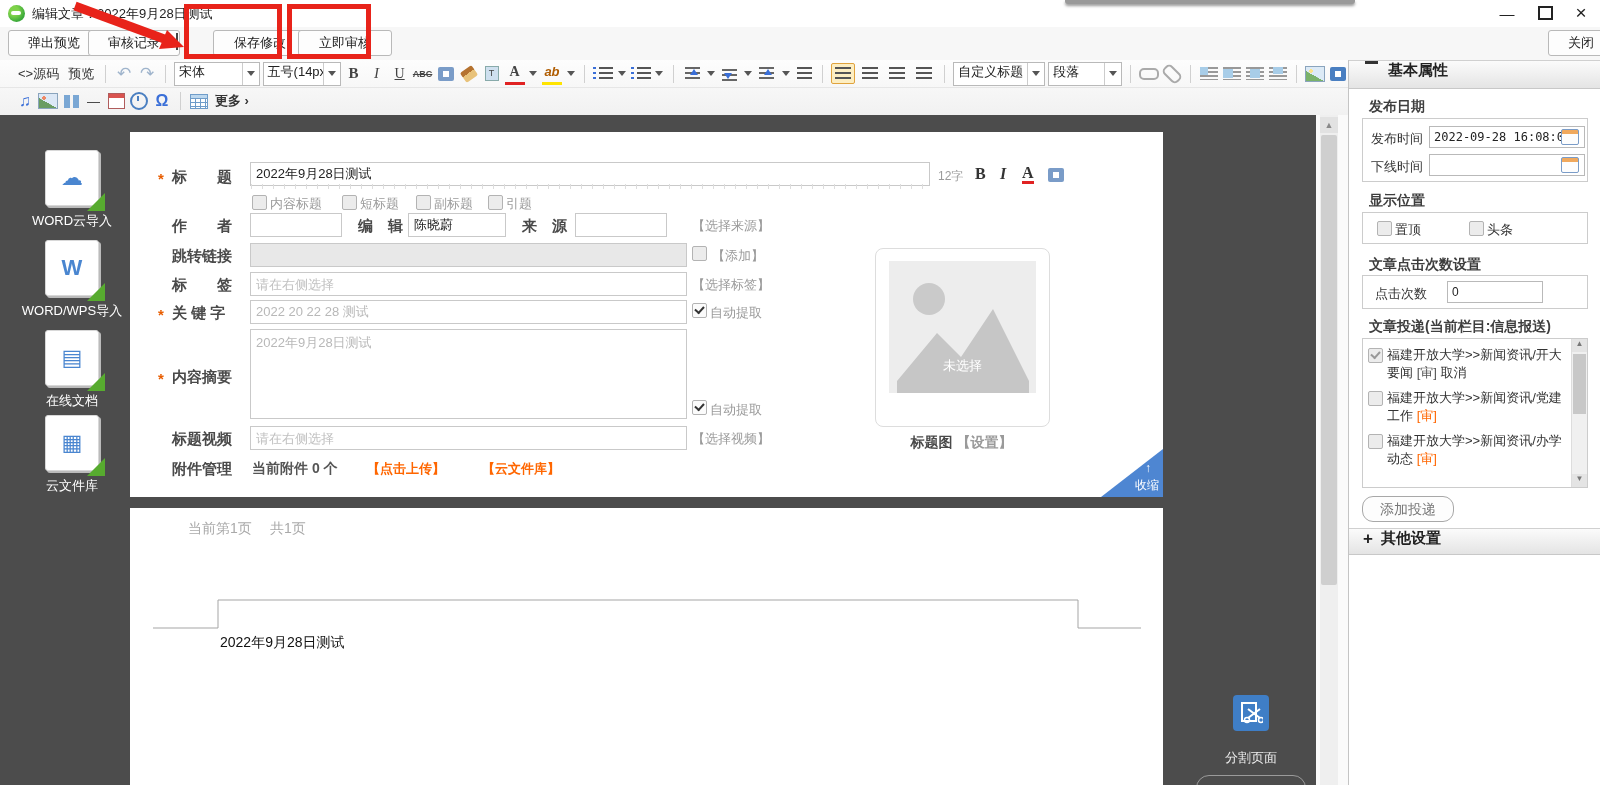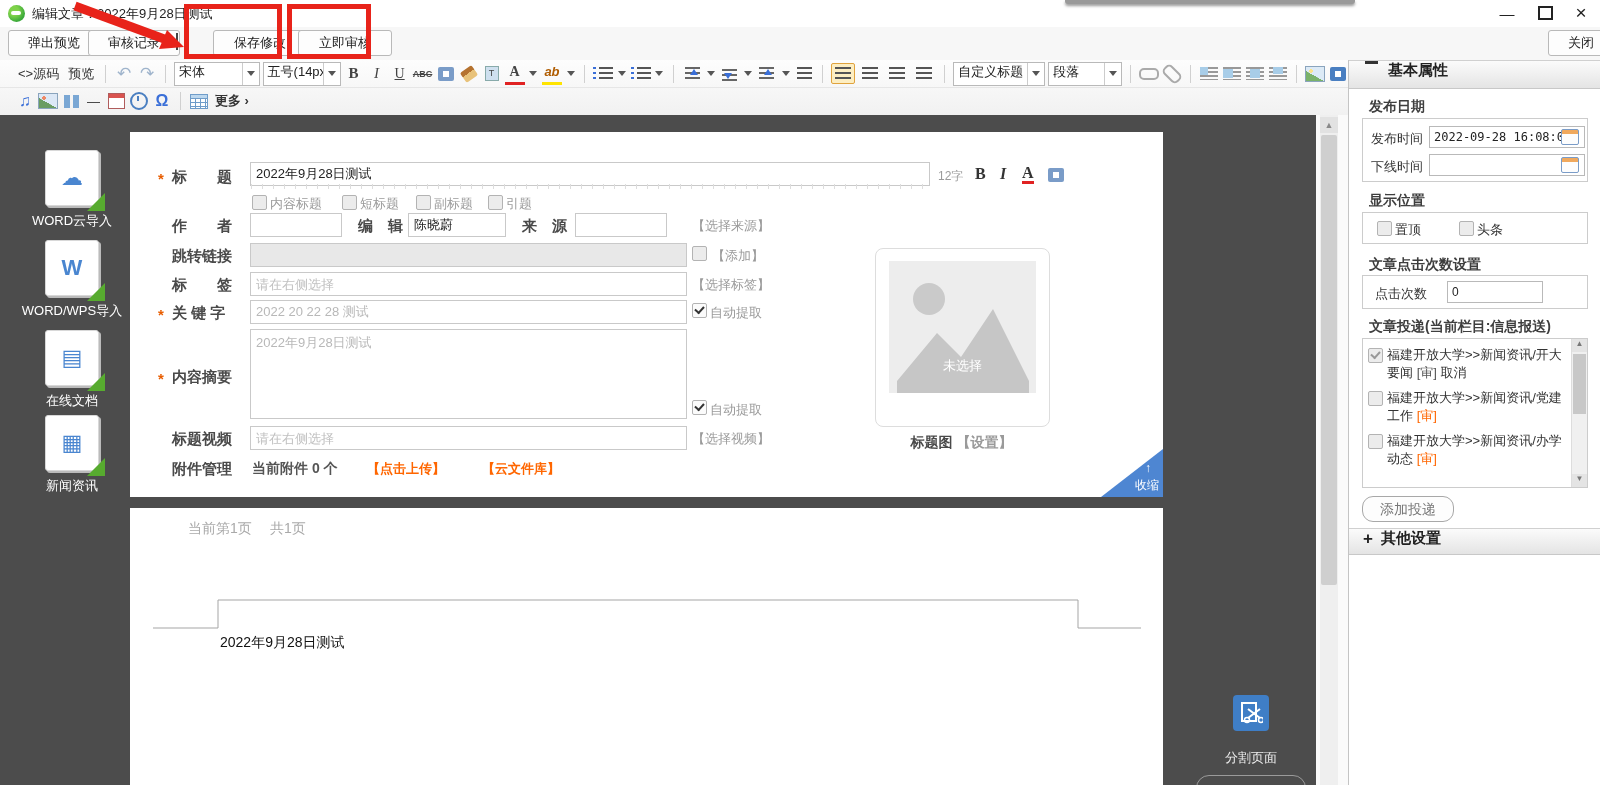--- a/index.html
+++ b/index.html
@@ -361,21 +361,21 @@
           <span class="g">▤</span>
           <span class="corner"></span>
         </div>
       <div class="side-label">在线文档</div>
     </div>
     <div class="side-item" style="top:300px;">
       <div class="side-ico">
           <span class="g">▦</span>
           <span class="corner"></span>
         </div>
-      <div class="side-label">新闻资讯</div>
+      <div class="side-label">云文件库</div>
     </div>
 
     <div class="card">
 
       <span class="req" style="left:28px;top:38px;">*</span>
       <span class="flabel" style="left:42px;top:36px;">标　　题</span>
       <input class="finput" style="left: 120px; top: 30px; width: 668px;" value="2022年9月28日测试">
       <div class="ruler"></div>
       <span class="gaction" style="left:808px;top:36px;font-size:12px;">12字</span>
       <span style="position:absolute;left:845px;top:33px;font-weight:bold;font-family:'Liberation Serif',serif;font-size:16px;">B</span>
@@ -489,21 +489,21 @@
     <span class="prow-label" style="left:22px;top:70px;">发布时间</span>
     <input class="pinput" style="left: 80px; top: 66px; width: 148px;" value="2022-09-28 16:08:00">
     <span class="calico" style="left:212px;top:69px;"></span>
     <span class="prow-label" style="left:22px;top:98px;">下线时间</span>
     <input class="pinput" style="left: 80px; top: 94px; width: 148px;" value="">
     <span class="calico" style="left:212px;top:97px;"></span>
 
     <span class="ptitle" style="left:20px;top:132px;">显示位置</span>
     <div class="pbox" style="top:152px;height:32px;"></div>
     <span class="cbrow" style="left:28px;top:161px;"><span class="cb dim"></span><span style="color:#333;">置顶</span></span>
-    <span class="cbrow" style="left:110px;top:161px;"><span class="cb dim"></span><span style="color:#333;">头条</span></span>
+    <span class="cbrow" style="left:120px;top:161px;"><span class="cb dim"></span><span style="color:#333;">头条</span></span>
 
     <span class="ptitle" style="left:20px;top:196px;">文章点击次数设置</span>
     <div class="pbox" style="top:215px;height:34px;"></div>
     <span class="prow-label" style="left:26px;top:225px;">点击次数</span>
     <input class="pinput" style="left: 98px; top: 221px; width: 88px; font-family: &quot;Liberation Sans&quot;, sans-serif;" value="0">
 
     <span class="ptitle" style="left:20px;top:258px;">文章投递(当前栏目:信息报送)</span>
     <div class="dlist" style="top:278px;height:150px;">
       <div class="ditem">
         <span class="cb checked dim"></span>

